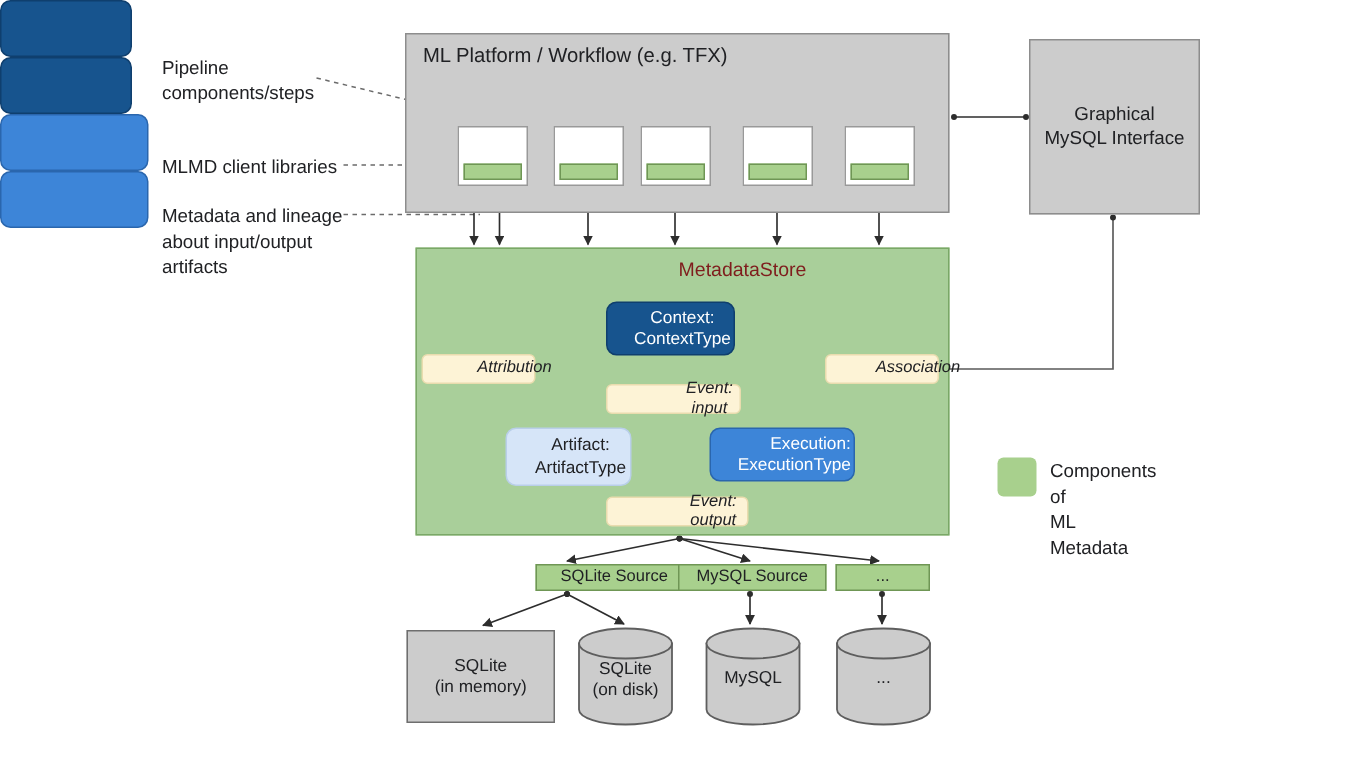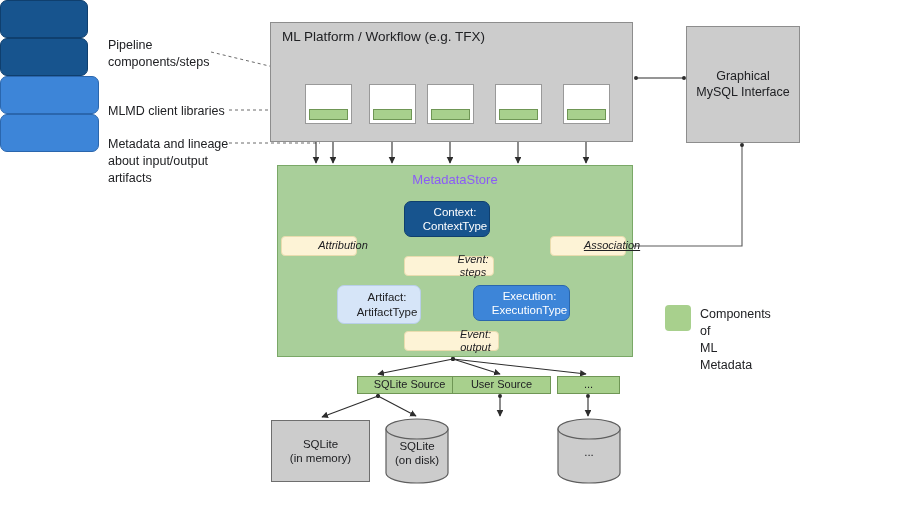--- a/index.html
+++ b/index.html
@@ -99,21 +99,22 @@
     background: #a9cf9a;
     border: 1px solid #7aa867;
     display: block;
   }
   .mds-title {
     position: absolute;
     left: 277px; top: 172px;
     width: 356px;
     text-align: center;
     font-size: 13px;
-    color: #8b5cf6;
+    color: #7f1d1d;
+    padding-left: 40px;
   }
 
   
   .card {
     border-radius: 7px;
     font-size: 11.5px;
     padding-left: 16px;
   }
   .ctx-card {
     left: 404px; top: 201px;
@@ -157,21 +158,21 @@
     border: 1px solid #e9dcae;
     border-radius: 4px;
     font-size: 11px;
     font-style: italic;
     color: #202124;
     height: 20px;
     z-index: 4;
     padding-left: 48px;
   }
   .chip-attribution { left: 281px; top: 236px; width: 76px; }
-  .chip-association { left: 550px; top: 236px; width: 76px; text-decoration: underline; }
+  .chip-association { left: 550px; top: 236px; width: 76px; }
   .chip-event-input { left: 404px; top: 256px; width: 90px; }
   .chip-event-output { left: 404px; top: 331px; width: 95px; }
 
   
   .src-box {
     background: #a8d08d;
     border: 1px solid #6f9655;
     height: 18px;
     font-size: 11px;
     color: #202124;
@@ -334,66 +335,73 @@
   <div class="ctx-stack1"></div>
   <div class="ctx-stack2"></div>
   <div class="node card ctx-card">
     <span style="white-space:pre-line;">Context:
 ContextType</span>
   </div>
 
   <div class="exec-stack1"></div>
   <div class="exec-stack2"></div>
   <div class="node card exec-card">
-    <span style="white-space:pre-line;">Execution:
+    <span style="white-space:pre-line;text-align:right;">Execution:
 ExecutionType</span>
   </div>
 
   <div class="node card art-card">
     <span style="white-space:pre-line;">Artifact:
 ArtifactType</span>
   </div>
 
   <div class="node chip chip-attribution">
     <span>Attribution</span>
   </div>
   <div class="node chip chip-association">
     <span>Association</span>
   </div>
   <div class="node chip chip-event-input">
-    <span>Event: steps</span>
+    <span>Event: input</span>
   </div>
   <div class="node chip chip-event-output">
     <span>Event: output</span>
   </div>
 
   <div class="node src-box src-sqlite">
     <span>SQLite Source</span>
   </div>
   <div class="node src-box src-mysql">
-    <span>User Source</span>
+    <span>MySQL Source</span>
   </div>
   <div class="node src-box src-other">
     <span>...</span>
   </div>
 
   <div class="node store-rect">
     <span style="white-space:pre-line;">SQLite
 (in memory)</span>
   </div>
 
   <div class="cyl cyl-sqlite">
     <svg width="64" height="66" viewBox="0 0 64 66">
       <path d="M1,11 L1,55 A31,10 0 0 0 63,55 L63,11 Z" fill="#cccccc" stroke="#5e5e5e" stroke-width="1.2"></path>
       <ellipse cx="32" cy="11" rx="31" ry="10" fill="#cccccc" stroke="#5e5e5e" stroke-width="1.2"></ellipse>
     </svg>
     <div class="cyl-label" style="white-space:pre-line;">SQLite
 (on disk)</div>
   </div>
 
+  <div class="cyl cyl-mysql">
+    <svg width="64" height="66" viewBox="0 0 64 66">
+      <path d="M1,11 L1,55 A31,10 0 0 0 63,55 L63,11 Z" fill="#cccccc" stroke="#5e5e5e" stroke-width="1.2"></path>
+      <ellipse cx="32" cy="11" rx="31" ry="10" fill="#cccccc" stroke="#5e5e5e" stroke-width="1.2"></ellipse>
+    </svg>
+    <div class="cyl-label" style="top:28px;">MySQL</div>
+  </div>
 
   <div class="cyl cyl-other">
     <svg width="64" height="66" viewBox="0 0 64 66">
       <path d="M1,11 L1,55 A31,10 0 0 0 63,55 L63,11 Z" fill="#cccccc" stroke="#5e5e5e" stroke-width="1.2"></path>
       <ellipse cx="32" cy="11" rx="31" ry="10" fill="#cccccc" stroke="#5e5e5e" stroke-width="1.2"></ellipse>
     </svg>
     <div class="cyl-label" style="top:28px;">...</div>
   </div>
 
   <div class="legend-swatch"></div>

